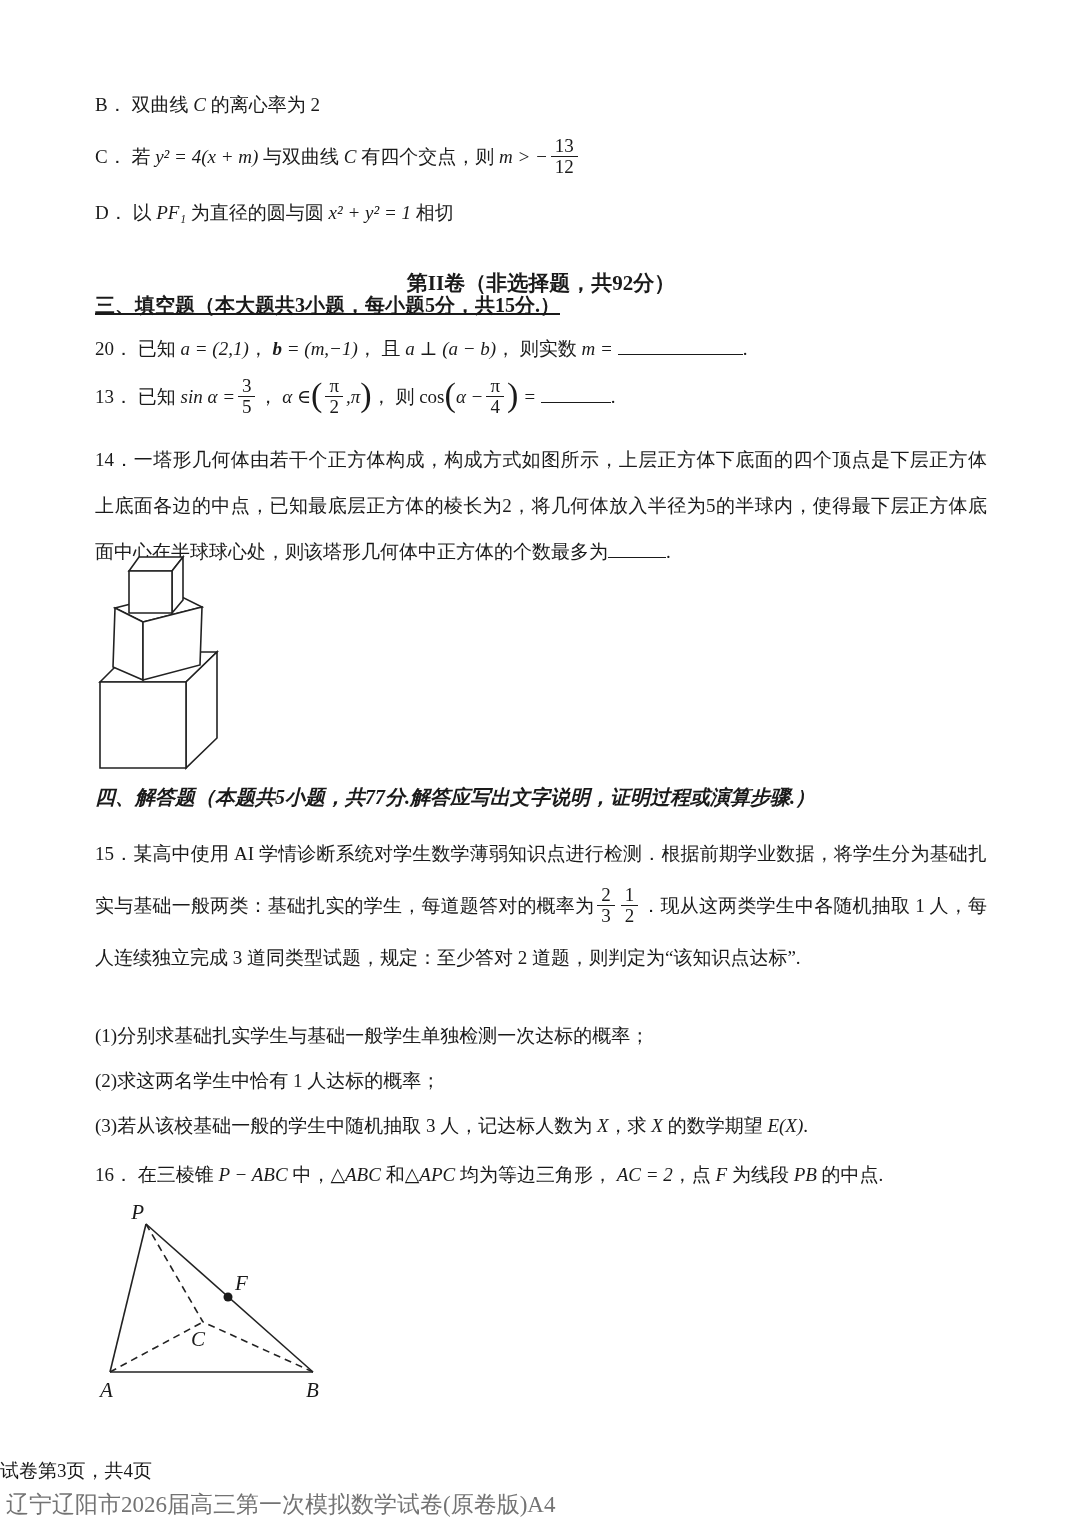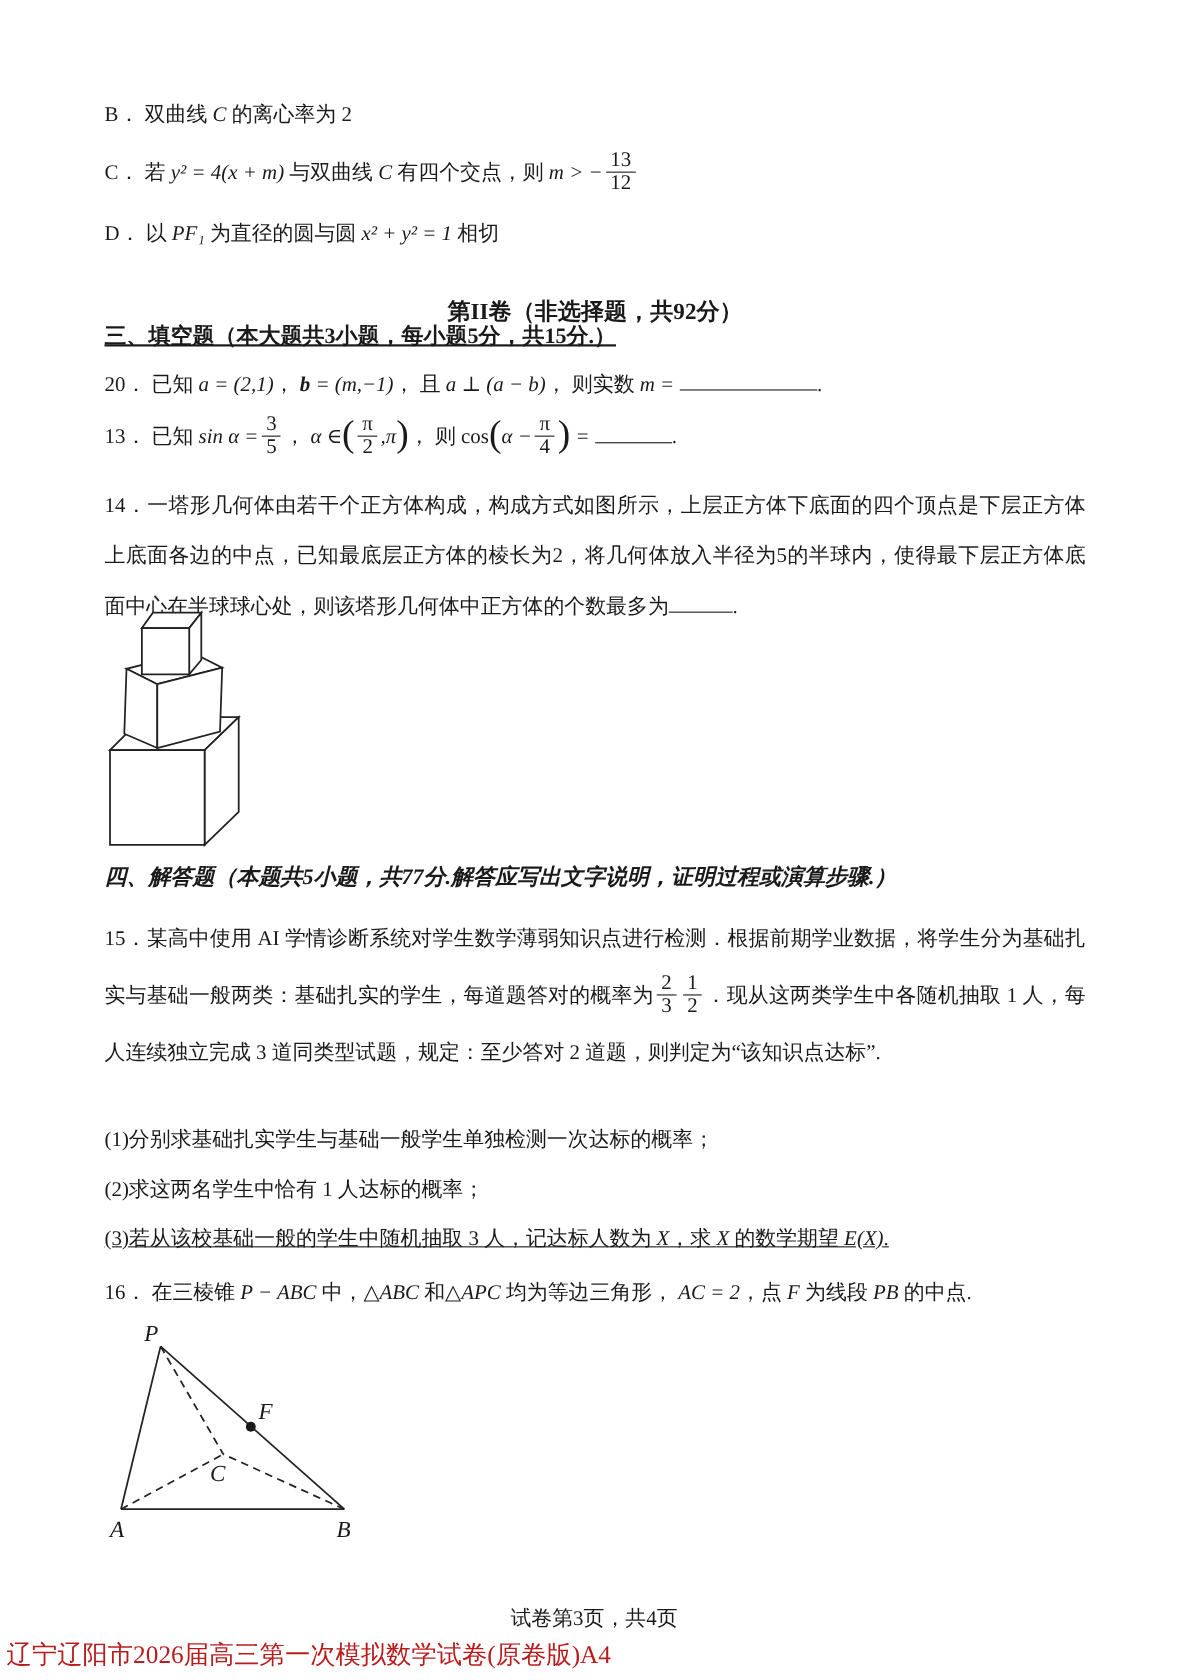--- a/index.html
+++ b/index.html
@@ -17,22 +17,22 @@
   .frac .num{display:block;padding:0 4px;}
   .frac .den{display:block;border-top:1.4px solid #1a1a1a;padding:0 4px;}
   .bp{font-size:1.8em;font-weight:300;vertical-align:middle;position:relative;top:-3px;line-height:1;}
   .blank{display:inline-block;border-bottom:1.4px solid #1a1a1a;height:1.02em;vertical-align:baseline;}
   .optline{line-height:26px;}
   .fig line,.fig polygon,.fig polyline{stroke:#222222;stroke-width:1.6;fill:none;}
   .fig .face{fill:#ffffff;}
   .fig .dash{stroke-dasharray:7 5;}
   .fig text{font-family:"Liberation Serif","DejaVu Serif",serif;font-style:italic;
             font-size:21px;fill:#1a1a1a;stroke:none;}
-  #footer{position:absolute;left:0;width:1080px;top:1458px;text-align:center;font-size:19px;}
-  #watermark{position:absolute;left:6px;top:1489px;font-size:23px;color:#b91c1c;
+  #footer{position:absolute;left:0;width:1080px;top:1458px;text-align:left;font-size:19px;}
+  #watermark{position:absolute;left:6px;top:1489px;font-size:23px;color:#737373;
              font-family:"Liberation Serif","DejaVu Serif",serif;white-space:nowrap;}
 </style>
 </head>
 <body>
 
 <div id="page">
 
   <div class="abs optline" style="top:92px;">
     <span>B．</span>
     <span>双曲线 </span><span class="mi">C</span><span> 的离心率为 2</span>
@@ -85,21 +85,21 @@
   </svg>
 
   <div class="abs bold" style="top:784px;font-size:20px;font-style:italic;">四、解答题（本题共5小题，共77分.解答应写出文字说明，证明过程或演算步骤.）</div>
 
   <div class="abs just" style="top:828px;line-height:52px;">
     <span>15．某高中使用 AI 学情诊断系统对学生数学薄弱知识点进行检测．根据前期学业数据，将学生分为基础扎实与基础一般两类：基础扎实的学生，每道题答对的概率为</span><span class="frac"><span class="num">2</span><span class="den">3</span></span><span class="frac"><span class="num">1</span><span class="den">2</span></span><span>．现从这两类学生中各随机抽取 1 人，每人连续独立完成 3 道同类型试题，规定：至少答对 2 道题，则判定为“该知识点达标”.</span>
   </div>
 
   <div class="abs" style="top:1023px;">(1)分别求基础扎实学生与基础一般学生单独检测一次达标的概率；</div>
   <div class="abs" style="top:1068px;">(2)求这两名学生中恰有 1 人达标的概率；</div>
-  <div class="abs line" style="top:1113px;text-decoration:underline;">
+  <div class="abs line" style="top:1113px;">
     <span>(3)若从该校基础一般的学生中随机抽取 3 人，记达标人数为 </span><span class="mi">X</span><span>，求 </span><span class="mi">X</span><span> 的数学期望 </span><span class="mi">E(X)</span><span>.</span>
   </div>
 
   <div class="abs line" style="top:1162px;">
     <span>16．</span>
     <span>在三棱锥 </span><span class="mi">P − ABC</span><span> 中，△</span><span class="mi">ABC</span><span> 和△</span><span class="mi">APC</span><span> 均为等边三角形， </span><span class="mi">AC = 2</span><span>，点 </span><span class="mi">F</span><span> 为线段 </span><span class="mi">PB</span><span> 的中点.</span>
   </div>
 
   <svg class="fig" style="position:absolute;left:88px;top:1197px;" width="265" height="215" viewBox="0 0 265 215">
     <line x1="58" y1="27" x2="22" y2="175"></line>

